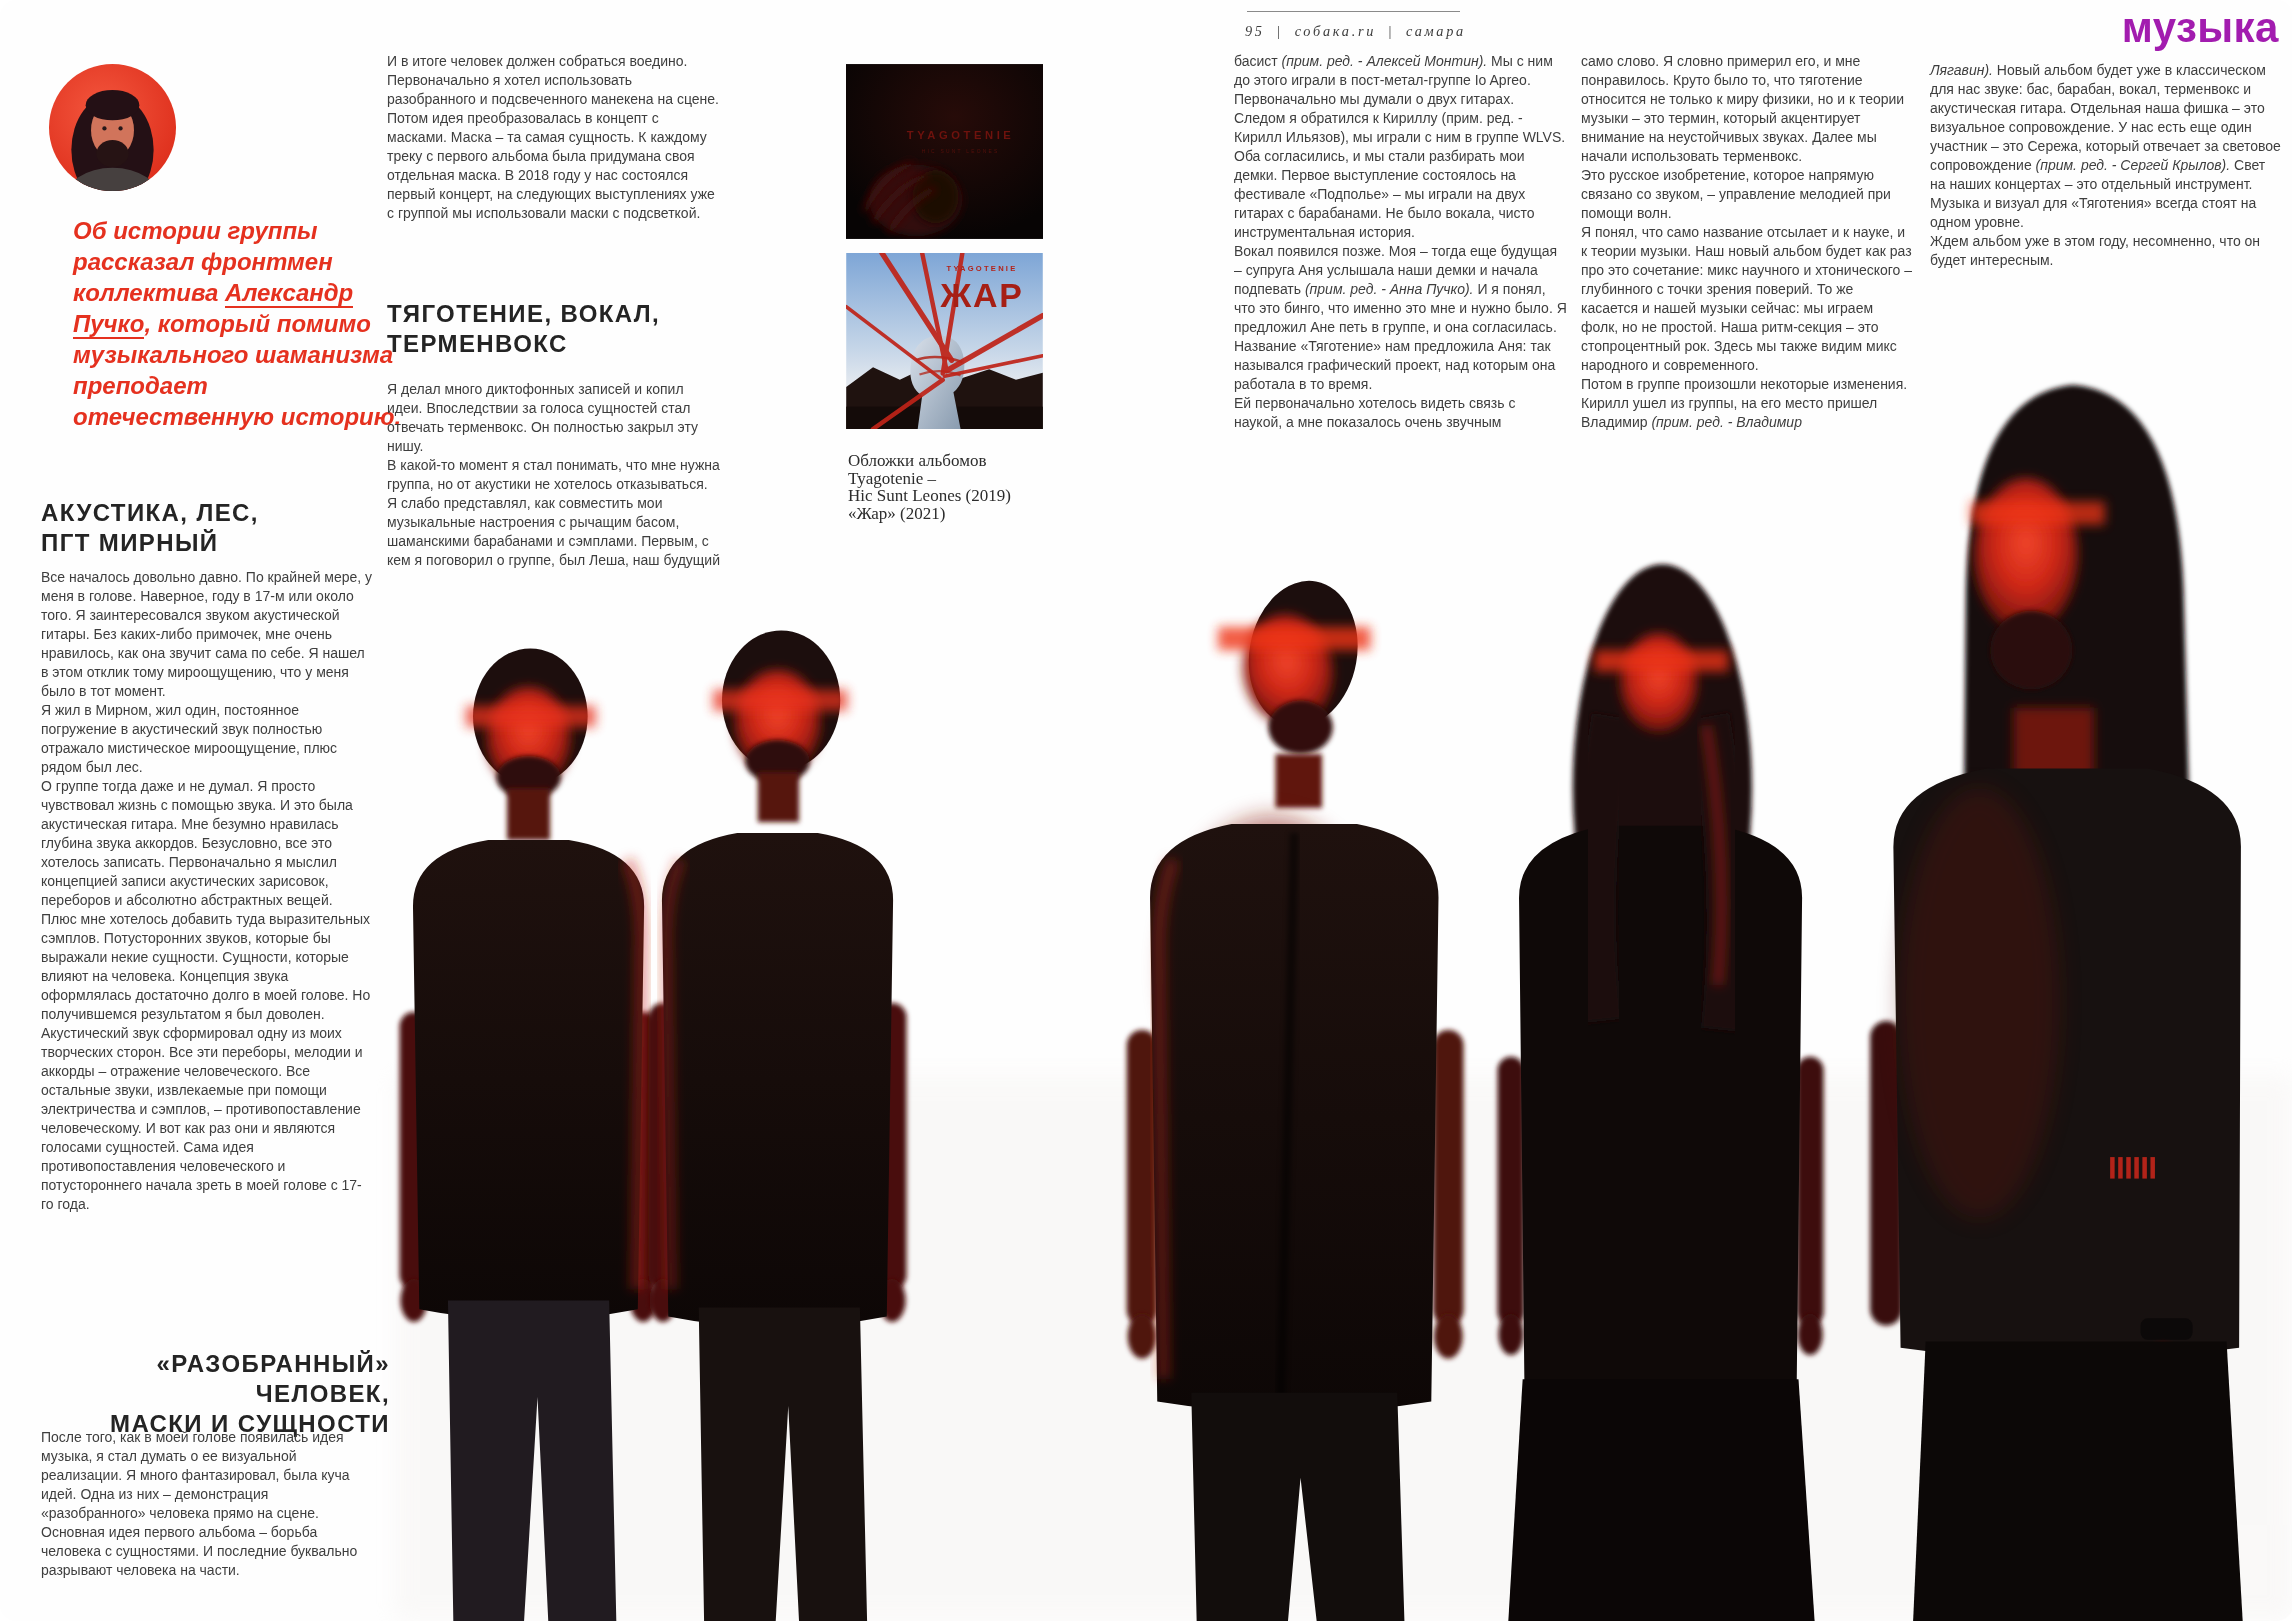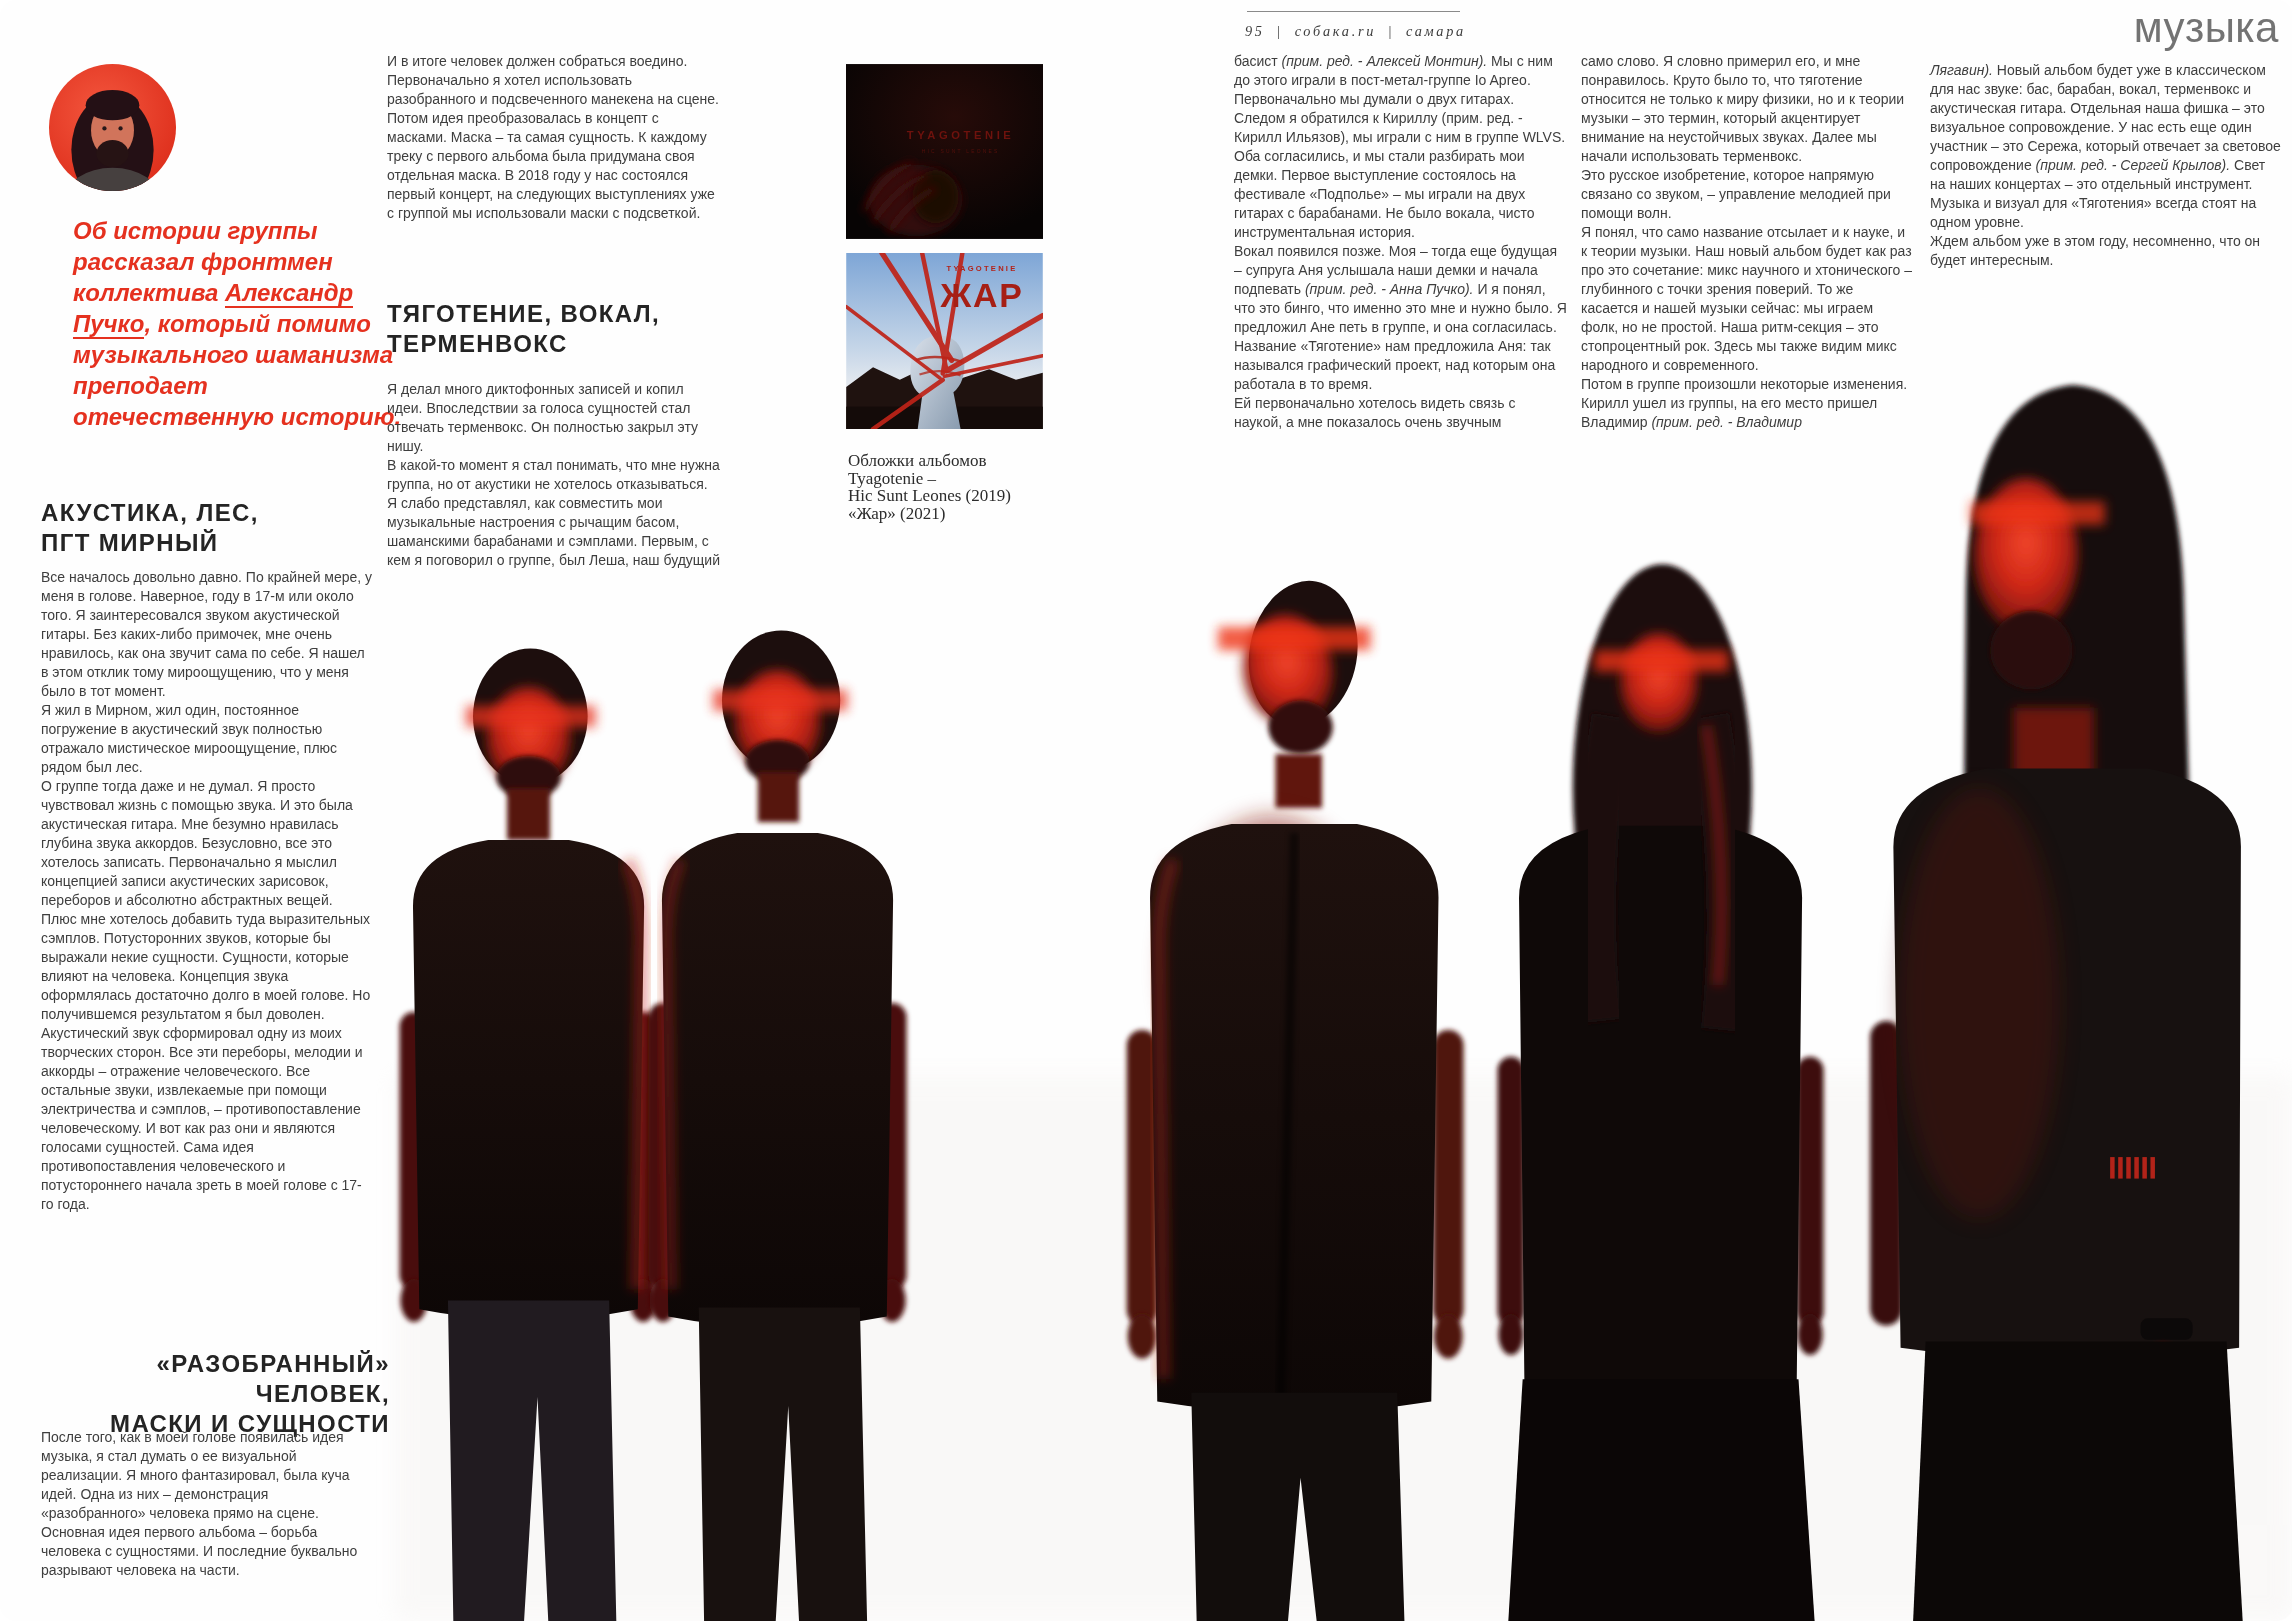--- a/index.html
+++ b/index.html
@@ -9,21 +9,21 @@
   .txtlayer{z-index:3;}
   .body-txt{font-size:14px;line-height:19px;color:#3e3e3e;white-space:pre-line;text-align:left;}
   .col-w{width:333px;}
   .sec-h{font-size:24px;line-height:30px;font-weight:600;letter-spacing:1.4px;color:#242424;
          white-space:pre-line;}
   .deck{font-style:italic;font-weight:700;font-size:24px;line-height:31px;color:#e5311f;}
   .deck u{text-decoration:none;border-bottom:2.2px solid #e5311f;}
   .marker{font-family:"Liberation Serif",serif;font-style:italic;font-size:14.3px;letter-spacing:2.7px;
           word-spacing:5.4px;color:#3d3d3d;}
   .marker-rule{height:0.9px;background:#8a8a8a;}
-  .logo{font-weight:400;font-size:42px;line-height:1;letter-spacing:0.4px;color:#737373;}
+  .logo{font-weight:700;font-size:42px;line-height:1;letter-spacing:0.4px;color:#a21caf;}
   .caption{font-family:Liberation Serif, serif;font-size:17px;line-height:17.5px;color:#2c2c2c;
            white-space:pre-line;}
   .avatar{width:127px;height:127px;border-radius:50%;overflow:hidden;}
   .cover{display:block;}
   i{font-style:italic;}
 </style>
 </head>
 <body>
 
 <div id="page">

